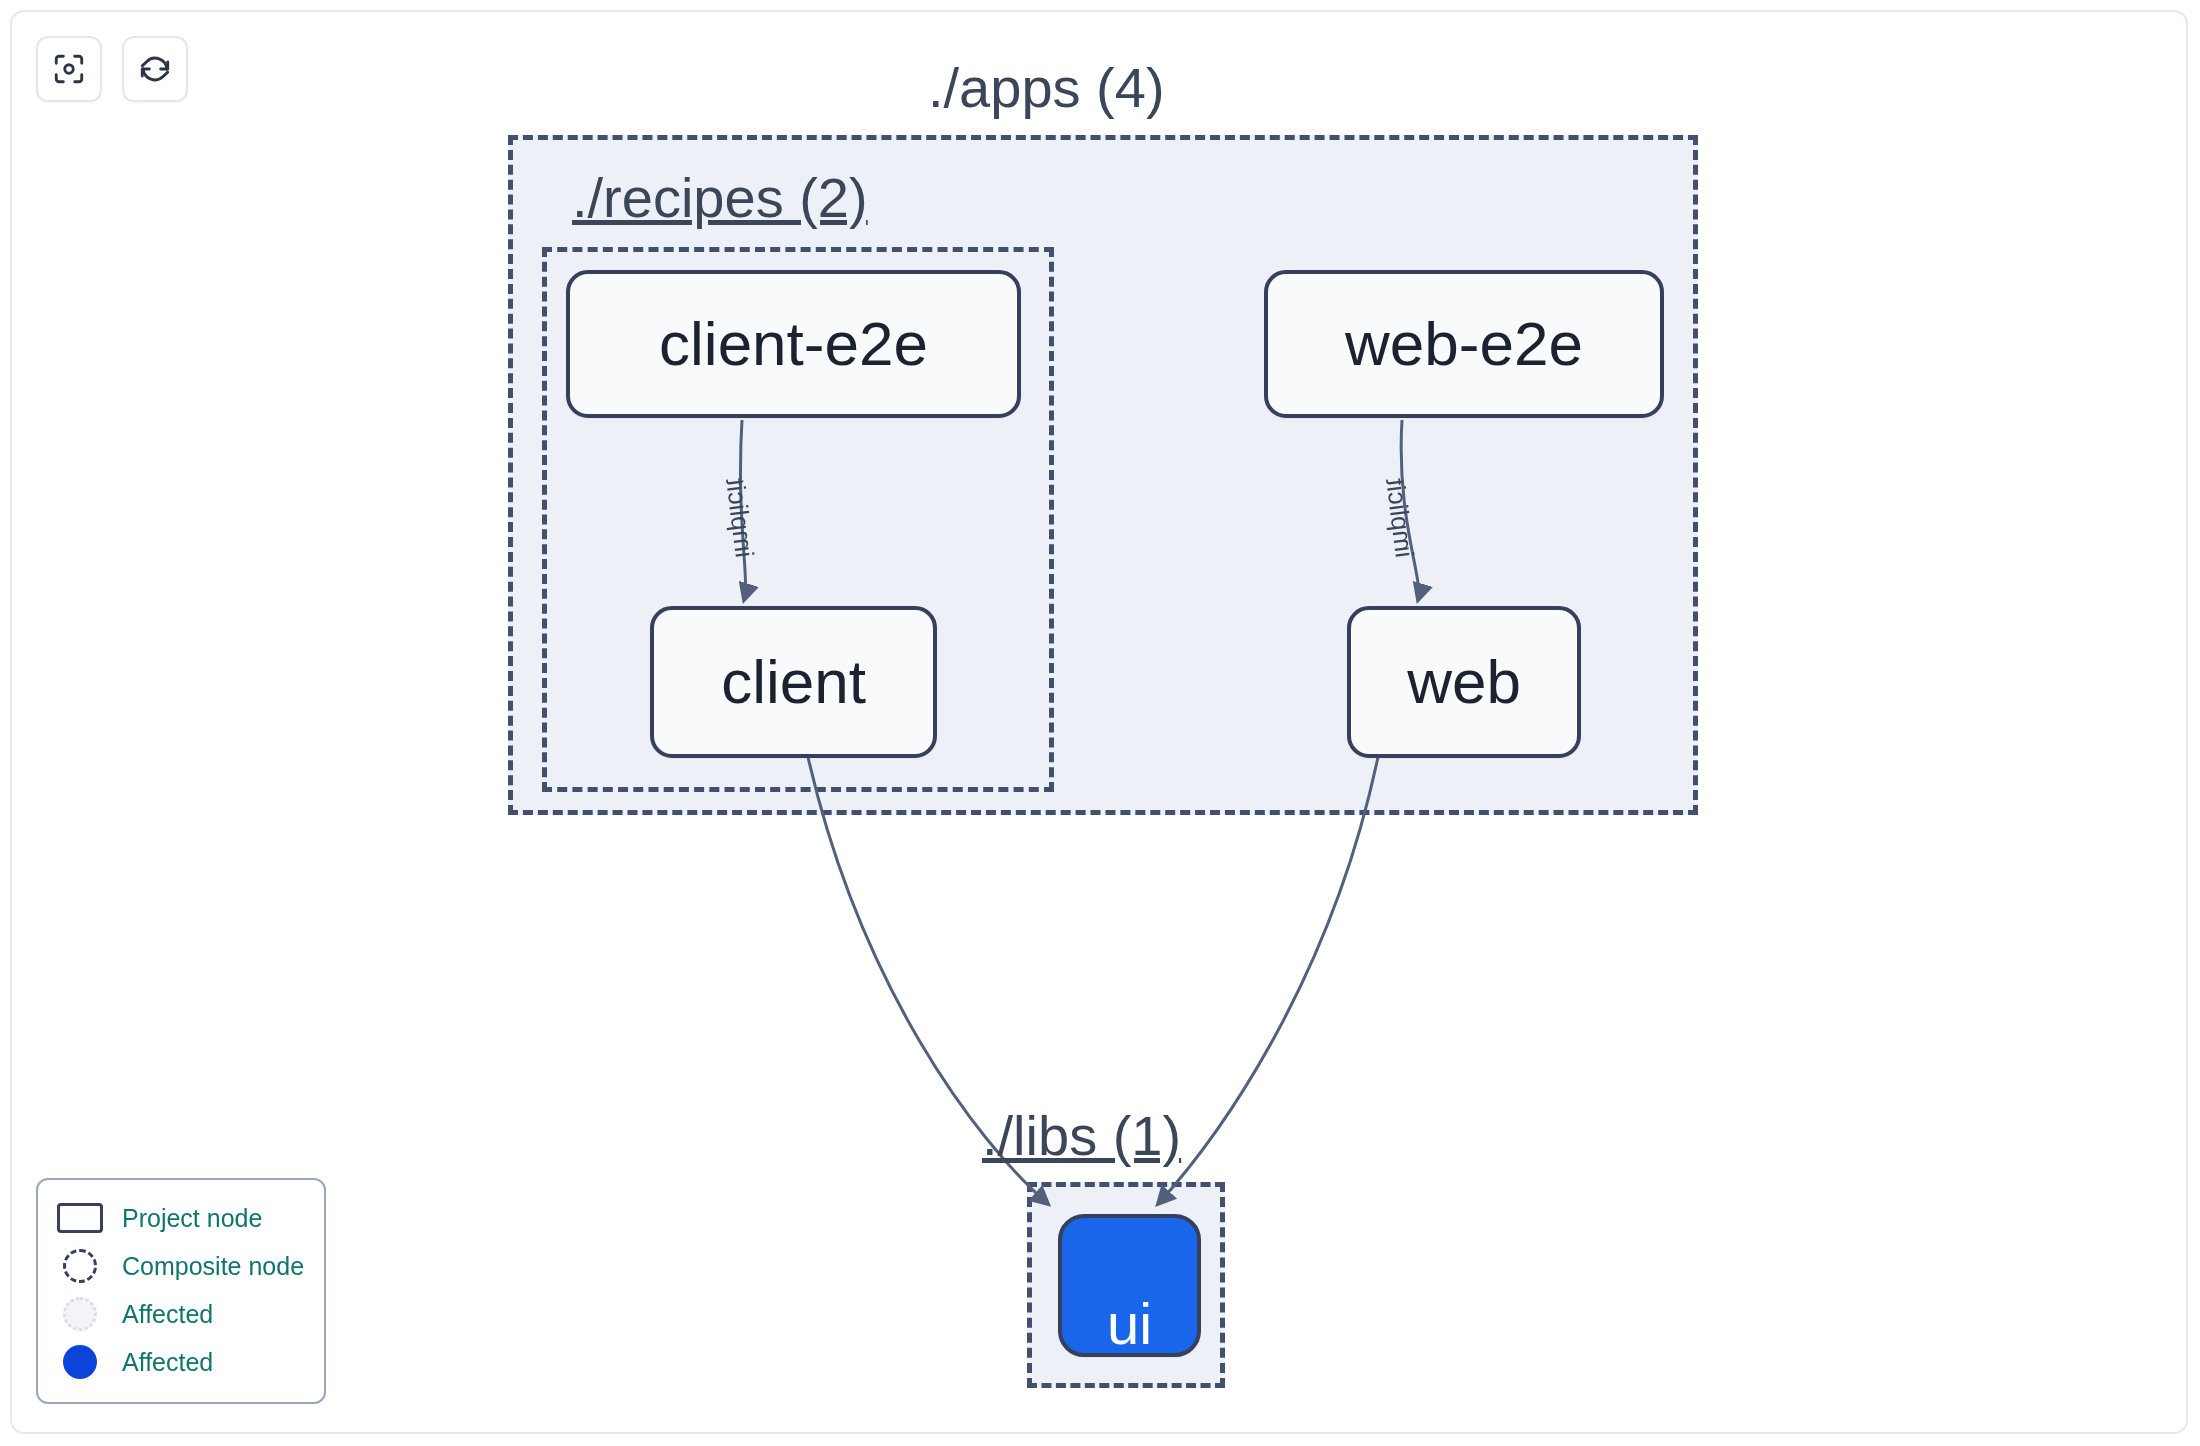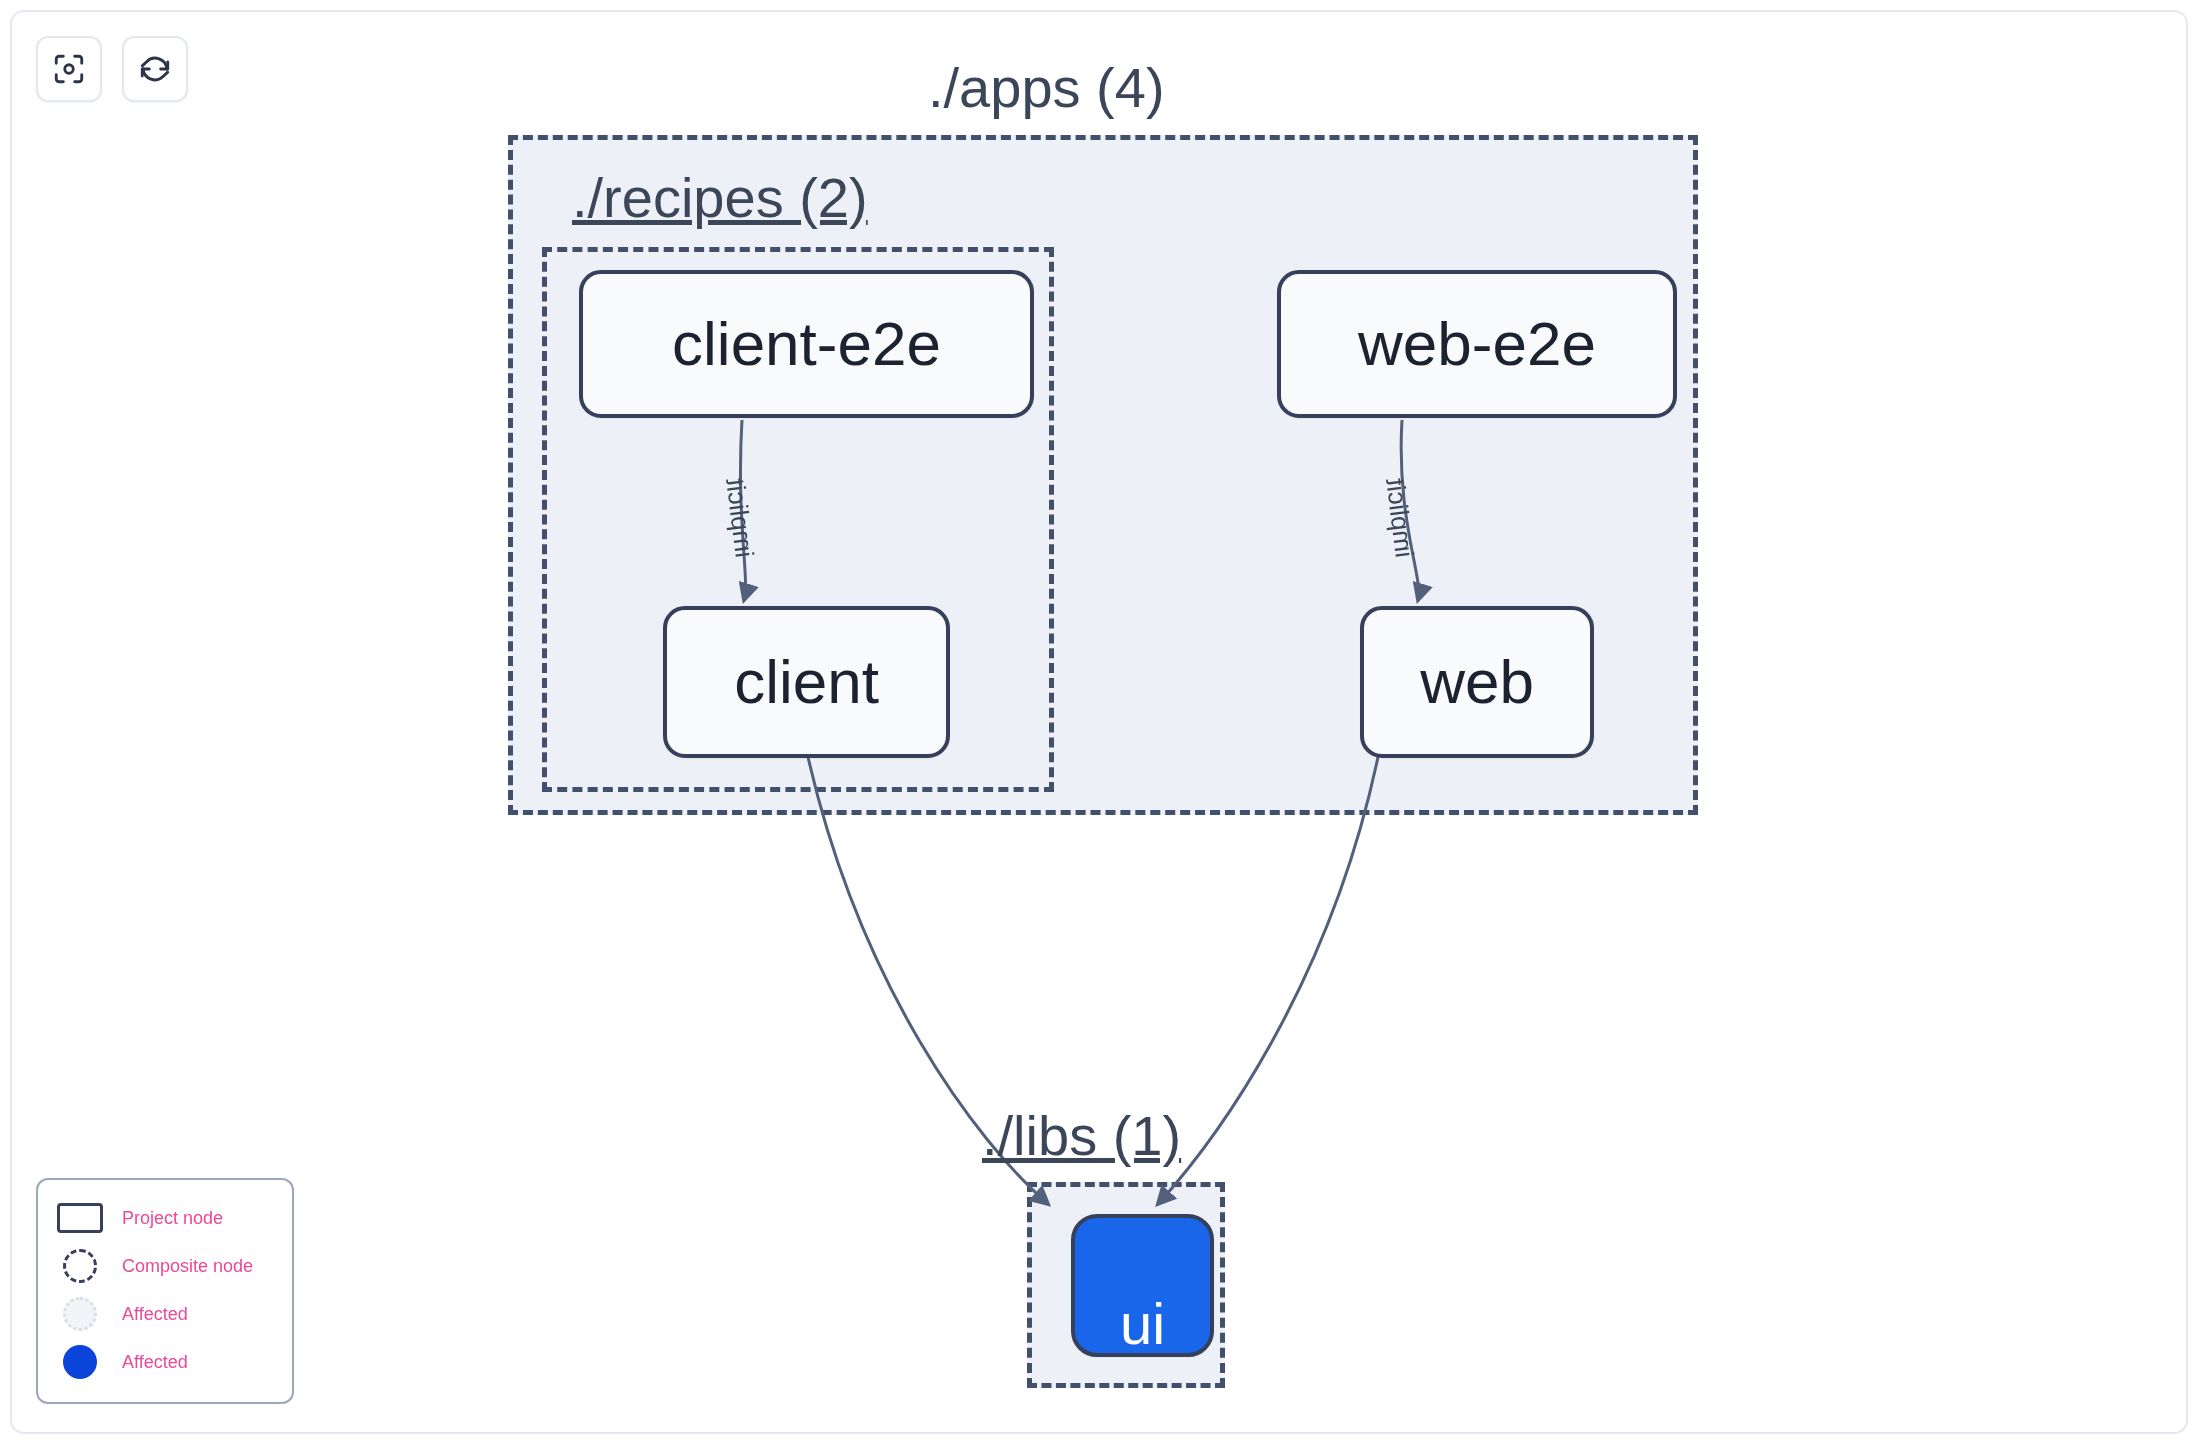--- a/index.html
+++ b/index.html
@@ -101,21 +101,20 @@
     border-radius: 22px;
     display: flex;
     align-items: center;
     justify-content: center;
     color: #1b2230;
     font-size: 62px;
     line-height: 1;
     z-index: 28;
     cursor: pointer;
     box-shadow: 0 1px 2px rgba(20,30,60,0.06);
-    margin-left: 13px;
   }
   .node.touched {
     background: #1a66ea;
     border-color: #36405a;
     color: #ffffff;
     border-radius: 26px;
   }
 
   
   .edge-label {
@@ -176,22 +175,22 @@
     border: 3px dotted #d8dde6;
     border-radius: 50%;
     background: #f2f4f8;
   }
   .sw-touched-dot {
     width: 34px; height: 34px;
     border-radius: 50%;
     background: #0b44d8;
   }
   .legend-label {
-    color: #ec4899;
-    font-size: 18px;
+    color: #0f766e;
+    font-size: 25px;
     line-height: 1;
     white-space: nowrap;
   }
 </style>
 </head>
 <body>
 
 <div id="app">
 
   <div class="canvas-frame"></div>

